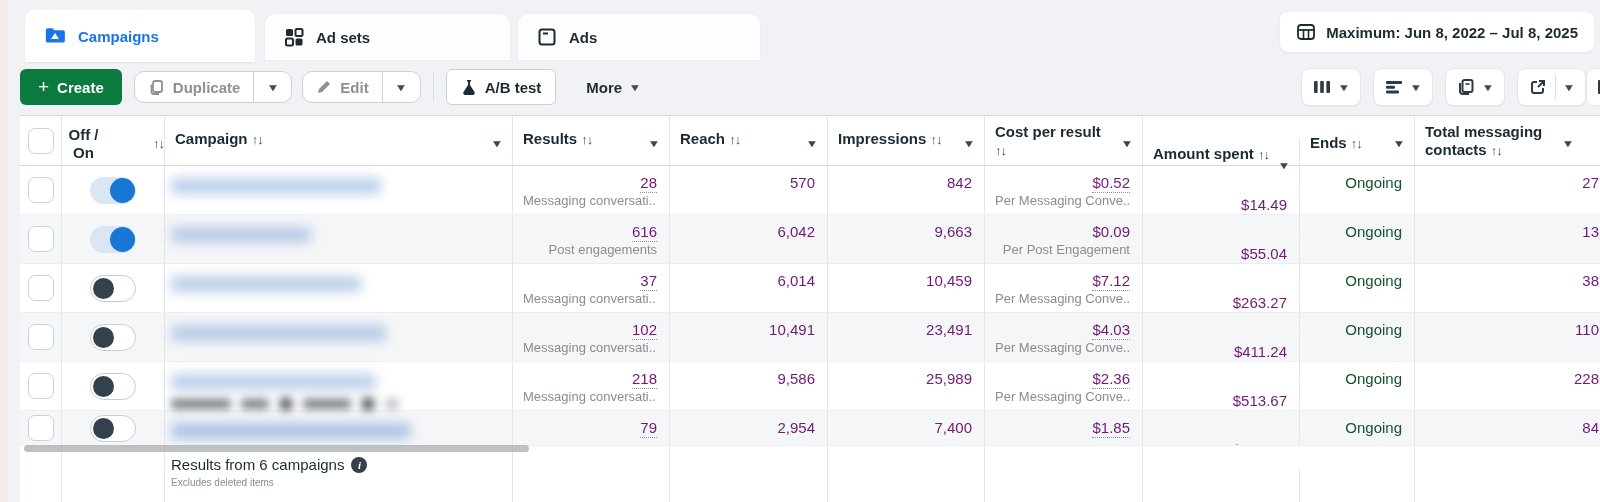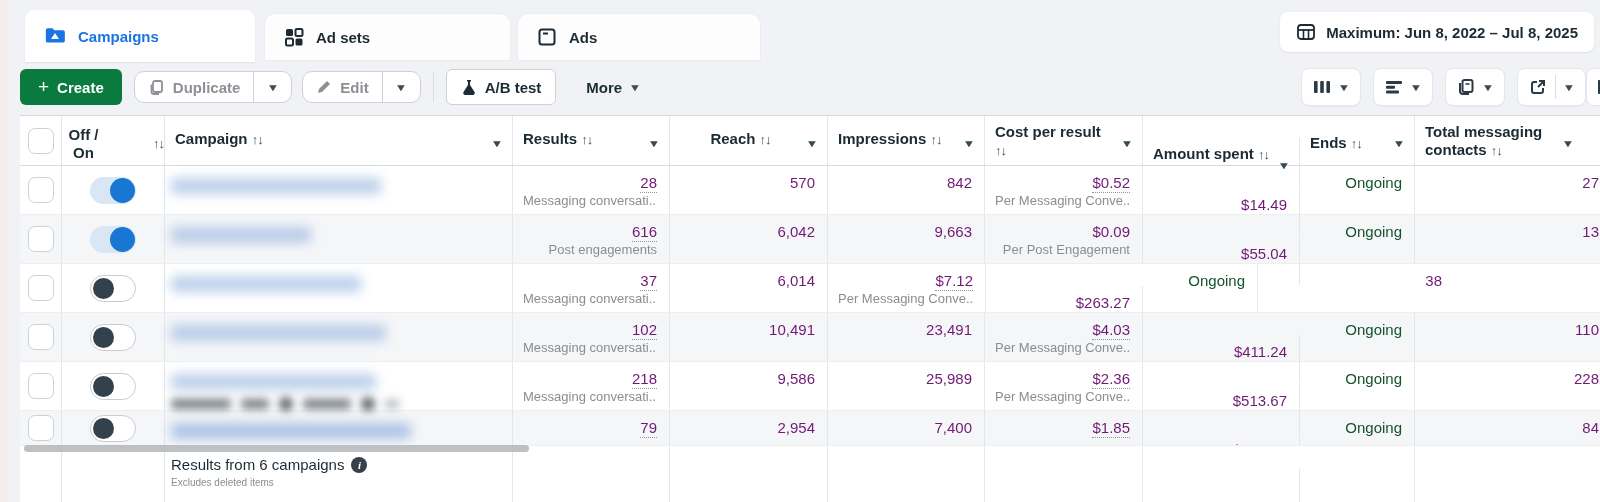--- a/index.html
+++ b/index.html
@@ -261,21 +261,21 @@
     <div class="cell c-name hcell" style="padding-top:14px;">
       <span>Campaign</span>
       <span class="hsort">↑↓</span>
       <span class="hcaret">▼</span>
     </div>
     <div class="cell c-results hcell" style="padding-top:14px;">
       <span>Results</span>
       <span class="hsort">↑↓</span>
       <span class="hcaret">▼</span>
     </div>
-    <div class="cell c-reach hcell" style="padding-top:14px;text-align:center;">
+    <div class="cell c-reach hcell" style="padding-top:14px;">
       <span>Reach</span>
       <span class="hsort">↑↓</span>
       <span class="hcaret">▼</span>
     </div>
     <div class="cell c-impr hcell" style="padding-top:14px;">
       <span>Impressions</span>
       <span class="hsort">↑↓</span>
       <span class="hcaret">▼</span>
     </div>
     <div class="cell c-cost hcell">
@@ -384,20 +384,23 @@
         </div>
         <div class="cell c-name">
           <div class="blurname"></div>
         </div>
         <div class="cell c-results num">
           <div class="val"><span class="u">37</span></div>
           <div class="sub">Messaging conversati...</div>
         </div>
         <div class="cell c-reach num">
           <div class="val"><span class="">6,014</span></div>
+        </div>
+        <div class="cell c-impr num">
+          <div class="val"><span class="">10,459</span></div>
         </div>
         <div class="cell c-cost num">
           <div class="val"><span class="u">$7.12</span></div>
           <div class="sub">Per Messaging Conve...</div>
         </div>
         <div class="cell c-spent num">
           <div class="val"><span class="">$263.27</span></div>
         </div>
         <div class="cell c-ends num">
           <div class="val ends-val">Ongoing</div>

